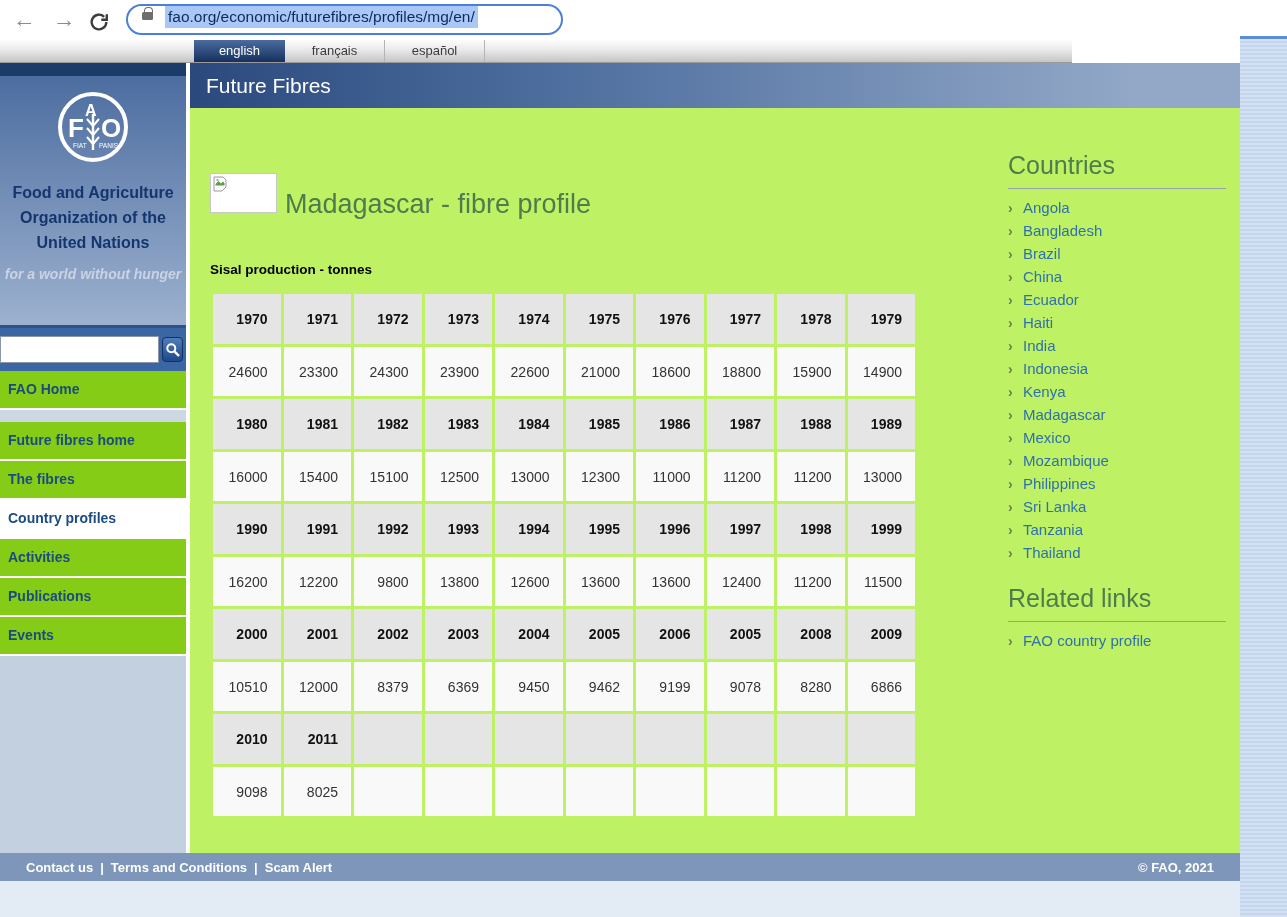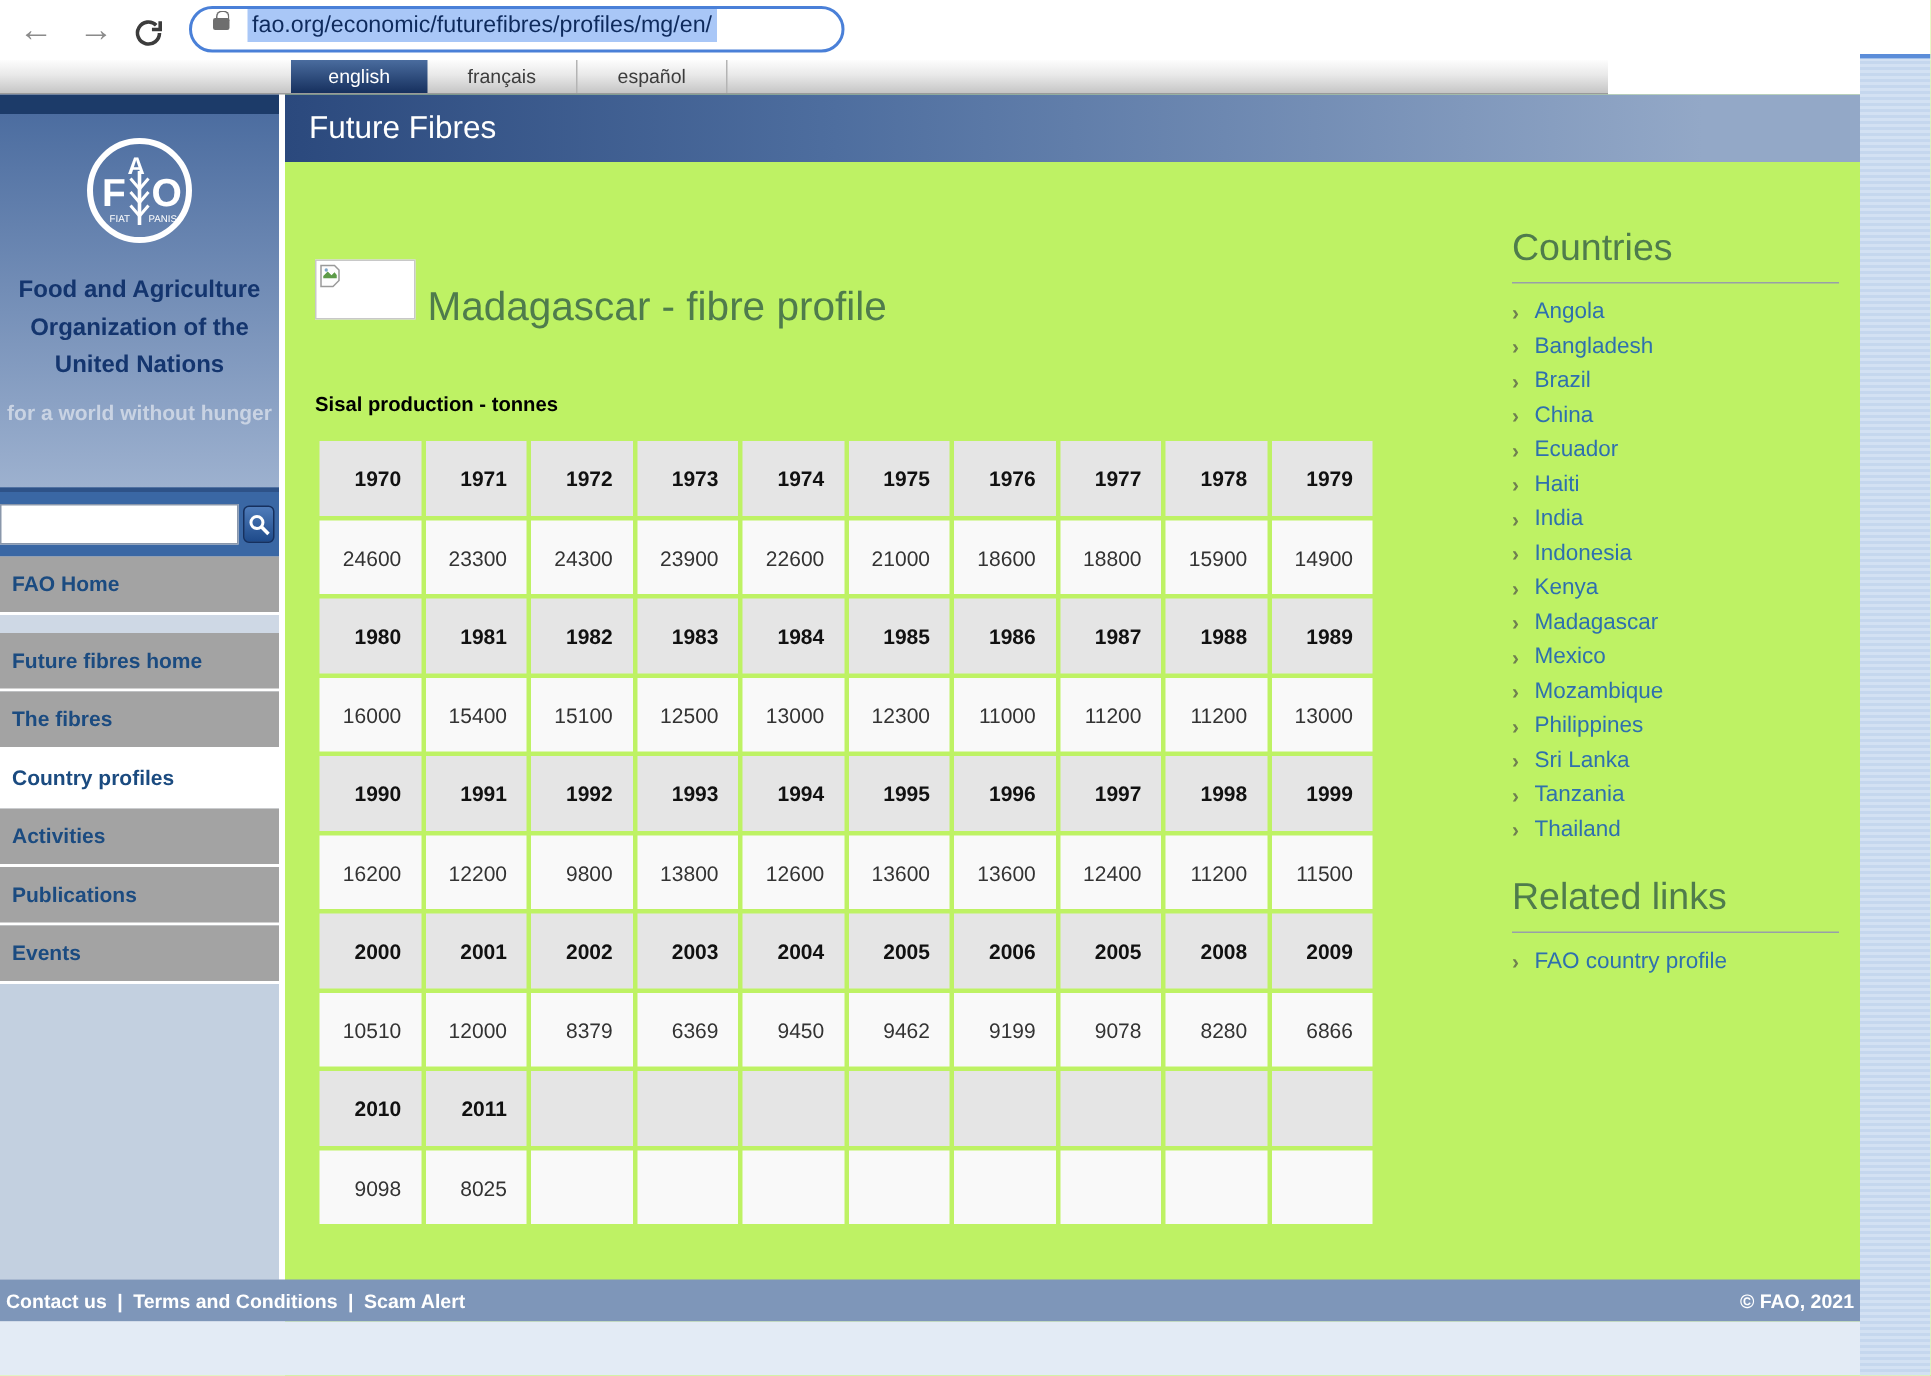--- a/index.html
+++ b/index.html
@@ -39,29 +39,29 @@
   .lang-tab.t3 { left: 385px; width: 100px; border-right: 1px solid #b4b4b4; }
 
   
   .sidebar { position: absolute; left: 0; top: 63px; width: 186px; height: 790px;
              display: flex; flex-direction: column; background: #c3d0e0; }
   .side-navy-strip { height: 13px; background: #1c3b69; }
   .logo-panel { height: 249px; background: linear-gradient(#4c6da0, #9db1cf); text-align: center; }
   .fao-emblem { margin-top: 14px; }
   .org-name { margin: 12px auto 0 auto; width: 172px; color: #14356e; font-weight: bold;
               font-size: 16px; line-height: 25px; }
-  .tagline { margin-top: 11px; color: #c9d3e3; font-weight: bold; font-size: 14px; }
+  .tagline { margin-top: 11px; color: #c9d3e3; font-style: italic; font-weight: bold; font-size: 14px; }
   .search-band { height: 46px; background: #3a67a4; border-top: 3px solid #2e5288;
                  display: flex; align-items: center; padding: 0 3px 0 0; }
   .search-input { width: 159px; height: 27px; border: 1px solid #8a97ab; background: #fff; font-size: 13px; padding: 0 4px; }
   .search-btn { width: 25px; height: 25px; margin-left: 3px; border: 1px solid #16305e; border-radius: 4px;
                 background: linear-gradient(#4f7cba, #1e4a8a); display: flex; align-items: center; justify-content: center; cursor: pointer; }
   .menu-gap { height: 6px; background: #ced8e5; }
   .menu-item { padding: 9px 8px; font-size: 14px; font-weight: bold; color: #1b4b80;
-               border-bottom: 2px solid #ffffff; line-height: 19px; cursor: pointer; background: #a3a3a3; }
+               border-bottom: 2px solid #ffffff; line-height: 19px; cursor: pointer; background: #84cc16; }
   .menu-item.active { background: #ffffff; }
   .side-fill { flex: 1; background: #c3d0e0; }
 
   
   .main { position: absolute; left: 190px; top: 63px; width: 1050px; height: 860px; background: #bef264; }
   .banner { position: absolute; left: 0; top: 0; width: 1050px; height: 45px;
             background: linear-gradient(90deg, #2b497d 0%, #4e6e9f 35%, #93a8c7 90%);
             color: #fff; font-size: 21px; line-height: 45px; padding-left: 16px; }
   .img-placeholder { position: absolute; left: 20px; top: 110px; width: 67px; height: 40px;
                      border: 1px solid #c8c8c8; background: #fff; }
@@ -80,21 +80,21 @@
   .green-heading { font-size: 25px; color: #4f7c4c; font-weight: normal; }
   .heading-rule { border-bottom: 1px solid #98a0a8; margin: 8px 0 10px 0; }
   .link-list { list-style: none; }
   .link-list li { position: relative; padding-left: 15px; margin-bottom: 5px; font-size: 15px; line-height: 18px; }
   .li-arrow { position: absolute; left: 0; top: 0; color: #708050; font-weight: bold; font-size: 14px; }
   .li-link { color: #2f70ae; cursor: pointer; }
   .related-block { margin-top: 22px; }
 
   
   .footer-bar { position: absolute; left: 0; top: 853px; width: 1240px; height: 28px; background: #7e96b9;
-                display: flex; align-items: center; justify-content: space-between; padding: 0 4px;
+                display: flex; align-items: center; justify-content: space-between; padding: 0 26px;
                 color: #fff; font-size: 13px; font-weight: bold; }
   .footer-links { display: flex; align-items: center; }
   .flink { color: #fff; cursor: pointer; }
   .fsep { margin: 0 7px; }
   .copyright { font-weight: bold; }
   .bottom-strip { position: absolute; left: 0; top: 881px; width: 1240px; height: 36px; background: #e3ebf5; }
 
   
   .right-edge { position: absolute; left: 1240px; top: 36px; width: 47px; height: 881px;
                 border-top: 3px solid #5b8dd9;

